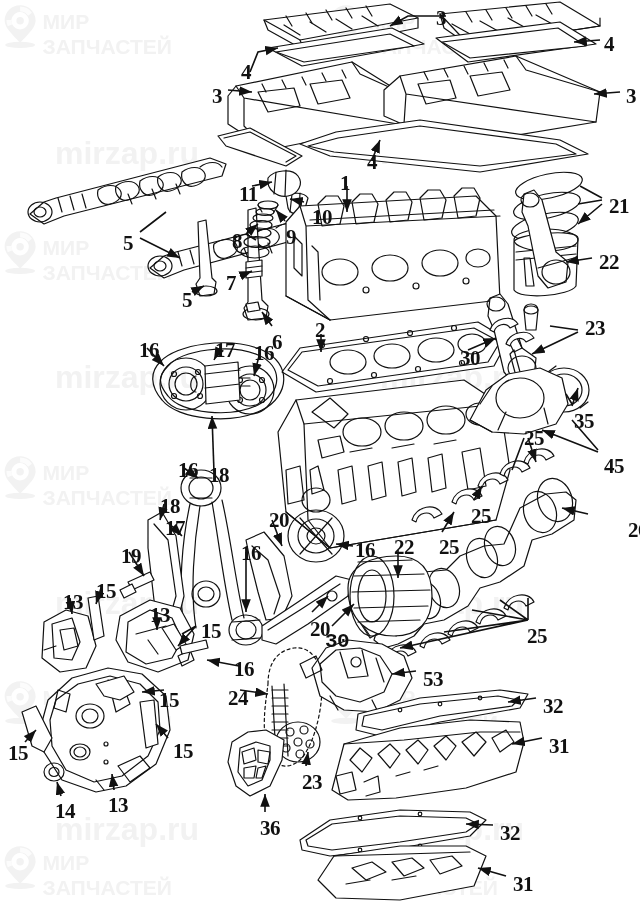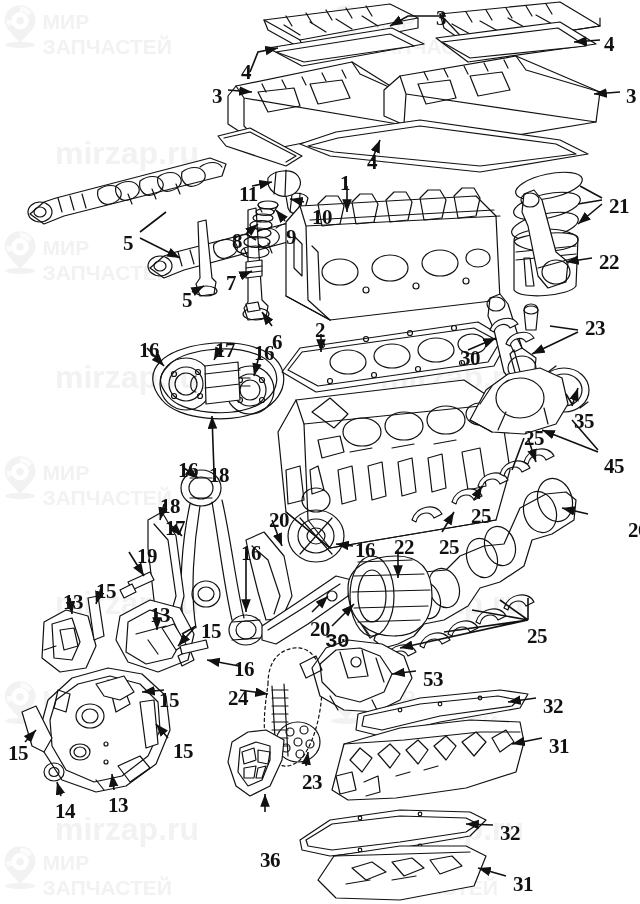--- a/index.html
+++ b/index.html
@@ -631,21 +631,21 @@
       <div class="cal" style="left: 139px; top: 340px;">16</div>
       <div class="cal" style="left: 254px; top: 343px;">16</div>
       <div class="cal" style="left: 178px; top: 460px;">16</div>
       <div class="cal" style="left: 241px; top: 543px;">16</div>
       <div class="cal" style="left: 355px; top: 540px;">16</div>
       <div class="cal" style="left: 234px; top: 659px;">16</div>
       <div class="cal" style="left: 215px; top: 340px;">17</div>
       <div class="cal" style="left: 165px; top: 518px;">17</div>
       <div class="cal" style="left: 209px; top: 465px;">18</div>
       <div class="cal" style="left: 160px; top: 496px;">18</div>
-      <div class="cal" style="left: 137px; top: 546px; font-family: Liberation Serif, serif;">19</div>
+      <div class="cal" style="left: 121px; top: 546px; font-family: Liberation Serif, serif;">19</div>
       <div class="cal" style="left: 269px; top: 510px;">20</div>
       <div class="cal" style="left: 310px; top: 619px;">20</div>
       <div class="cal" style="left: 609px; top: 196px;">21</div>
       <div class="cal" style="left: 599px; top: 252px;">22</div>
       <div class="cal" style="left: 585px; top: 318px;">23</div>
       <div class="cal" style="left: 460px; top: 348px;">30</div>
       <div class="cal" style="left: 524px; top: 428px;">25</div>
       <div class="cal" style="left: 471px; top: 506px;">25</div>
       <div class="cal" style="left: 439px; top: 537px;">25</div>
       <div class="cal" style="left: 527px; top: 626px;">25</div>
@@ -654,16 +654,16 @@
       <div class="cal" style="left: 604px; top: 456px;">45</div>
       <div class="cal" style="left: 394px; top: 537px;">22</div>
       <div class="cal" style="left: 325px; top: 631px; font-family: Liberation Mono, monospace;">30</div>
       <div class="cal" style="left: 549px; top: 736px;">31</div>
       <div class="cal" style="left: 513px; top: 874px;">31</div>
       <div class="cal" style="left: 543px; top: 696px;">32</div>
       <div class="cal" style="left: 500px; top: 823px;">32</div>
       <div class="cal" style="left: 423px; top: 669px;">53</div>
       <div class="cal" style="left: 302px; top: 772px;">23</div>
       <div class="cal" style="left: 228px; top: 688px;">24</div>
-      <div class="cal" style="left: 260px; top: 818px; margin-top: 32px;">36</div>
+      <div class="cal" style="left: 260px; top: 818px;">36</div>
     </div>
 
 </div>
 
 </body></html>

